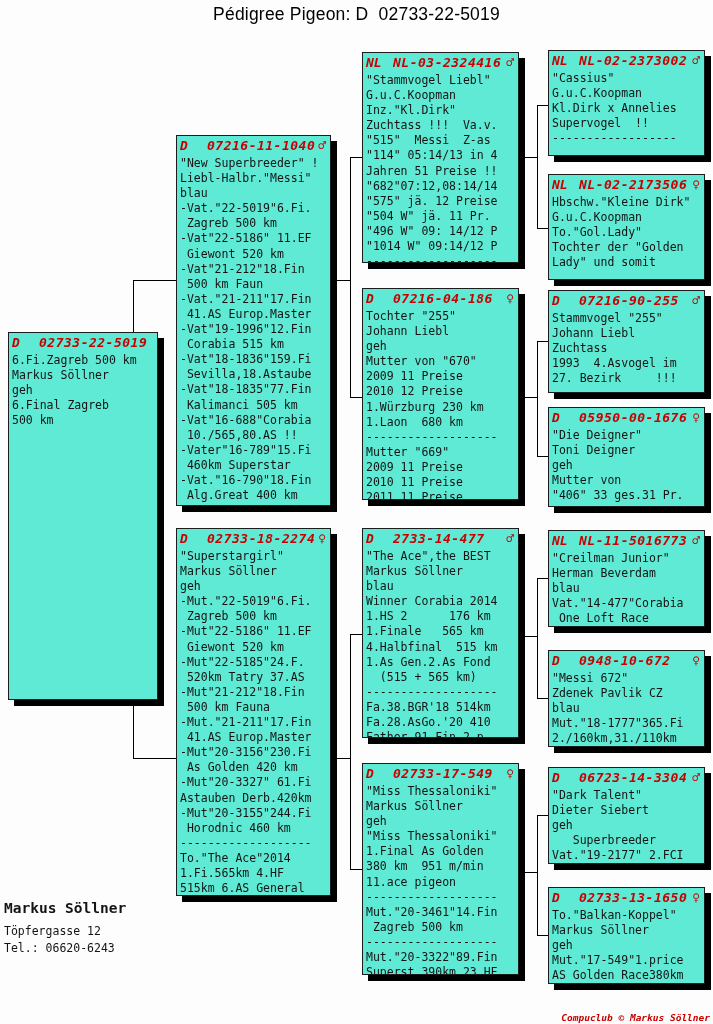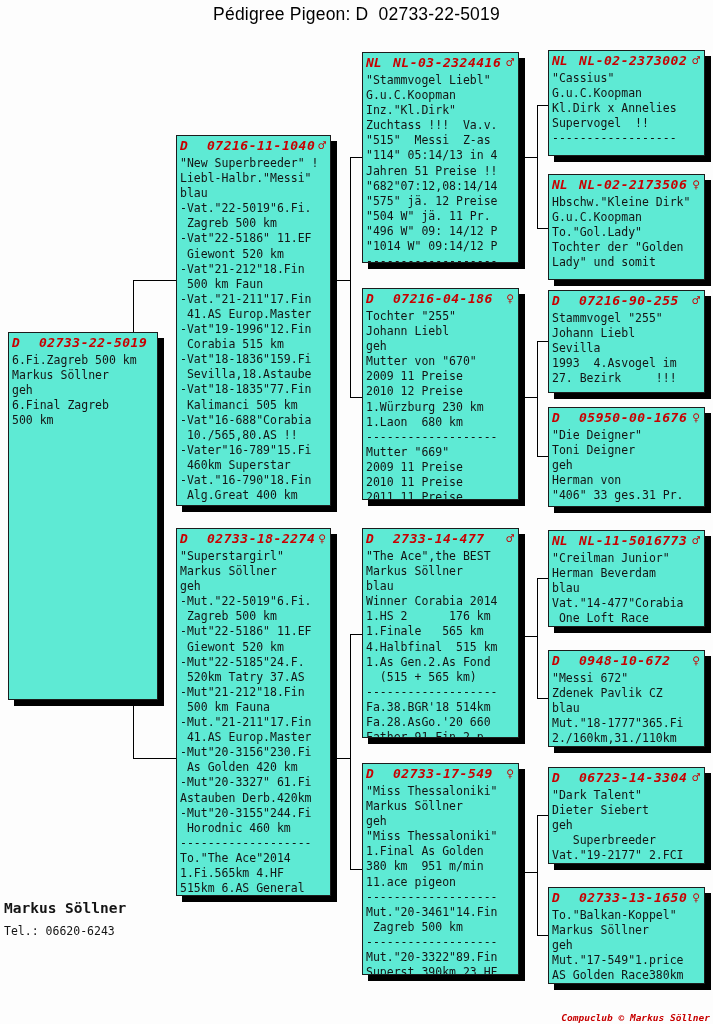--- a/index.html
+++ b/index.html
@@ -184,21 +184,21 @@
           <div class="bl">Markus Söllner</div>
           <div class="bl">blau</div>
           <div class="bl">Winner Corabia 2014</div>
           <div class="bl">1.HS 2      176 km</div>
           <div class="bl">1.Finale   565 km</div>
           <div class="bl">4.Halbfinal  515 km</div>
           <div class="bl">1.As Gen.2.As Fond</div>
           <div class="bl">  (515 + 565 km)</div>
           <div class="bl">-------------------</div>
           <div class="bl">Fa.38.BGR'18 514km</div>
-          <div class="bl">Fa.28.AsGo.'20 660</div>
+          <div class="bl">Fa.28.AsGo.'20 410</div>
           <div class="bl">Father 91.Fin 2 p</div>
         </div>
       </div>
       <div class="pbox" style="left: 362px; top: 763px; width: 157px; height: 212px;">
         <div class="pbox-header"><span class="country">D</span><span class="ring">02733-17-549</span><span class="sex">♀</span></div>
         <div class="pbox-body">
           <div class="bl">"Miss Thessaloniki"</div>
           <div class="bl">Markus Söllner</div>
           <div class="bl">geh</div>
           <div class="bl">"Miss Thessaloniki"</div>
@@ -231,32 +231,32 @@
           <div class="bl">To."Gol.Lady"</div>
           <div class="bl">Tochter der "Golden</div>
           <div class="bl">Lady" und somit</div>
         </div>
       </div>
       <div class="pbox" style="left: 548px; top: 290px; width: 157px; height: 103px;">
         <div class="pbox-header"><span class="country">D</span><span class="ring">07216-90-255</span><span class="sex">♂</span></div>
         <div class="pbox-body">
           <div class="bl">Stammvogel "255"</div>
           <div class="bl">Johann Liebl</div>
-          <div class="bl">Sevilla</div>
+          <div class="bl">Zuchtass</div>
           <div class="bl">1993  4.Asvogel im</div>
           <div class="bl">27. Bezirk     !!!</div>
         </div>
       </div>
       <div class="pbox" style="left: 548px; top: 407px; width: 157px; height: 100px;">
         <div class="pbox-header"><span class="country">D</span><span class="ring">05950-00-1676</span><span class="sex">♀</span></div>
         <div class="pbox-body">
           <div class="bl">"Die Deigner"</div>
           <div class="bl">Toni Deigner</div>
           <div class="bl">geh</div>
-          <div class="bl">Herman von</div>
+          <div class="bl">Mutter von</div>
           <div class="bl">"406" 33 ges.31 Pr.</div>
         </div>
       </div>
       <div class="pbox" style="left: 548px; top: 530px; width: 157px; height: 97px;">
         <div class="pbox-header"><span class="country">NL</span><span class="ring">NL-11-5016773</span><span class="sex">♂</span></div>
         <div class="pbox-body">
           <div class="bl">"Creilman Junior"</div>
           <div class="bl">Herman Beverdam</div>
           <div class="bl">blau</div>
           <div class="bl">Vat."14-477"Corabia</div>
@@ -290,17 +290,18 @@
           <div class="bl">Markus Söllner</div>
           <div class="bl">geh</div>
           <div class="bl">Mut."17-549"1.price</div>
           <div class="bl">AS Golden Race380km</div>
         </div>
       </div>
     </div>
   <div class="owner">
     <div class="owner-name">Markus Söllner</div>
     <div id="owner-lines">
+        <div class="owner-line">Töpfergasse 12</div>
         <div class="owner-line">Tel.: 06620-6243</div>
       </div>
   </div>
   <div class="credit">Compuclub © Markus Söllner</div>
 </div>
 
 </body></html>

